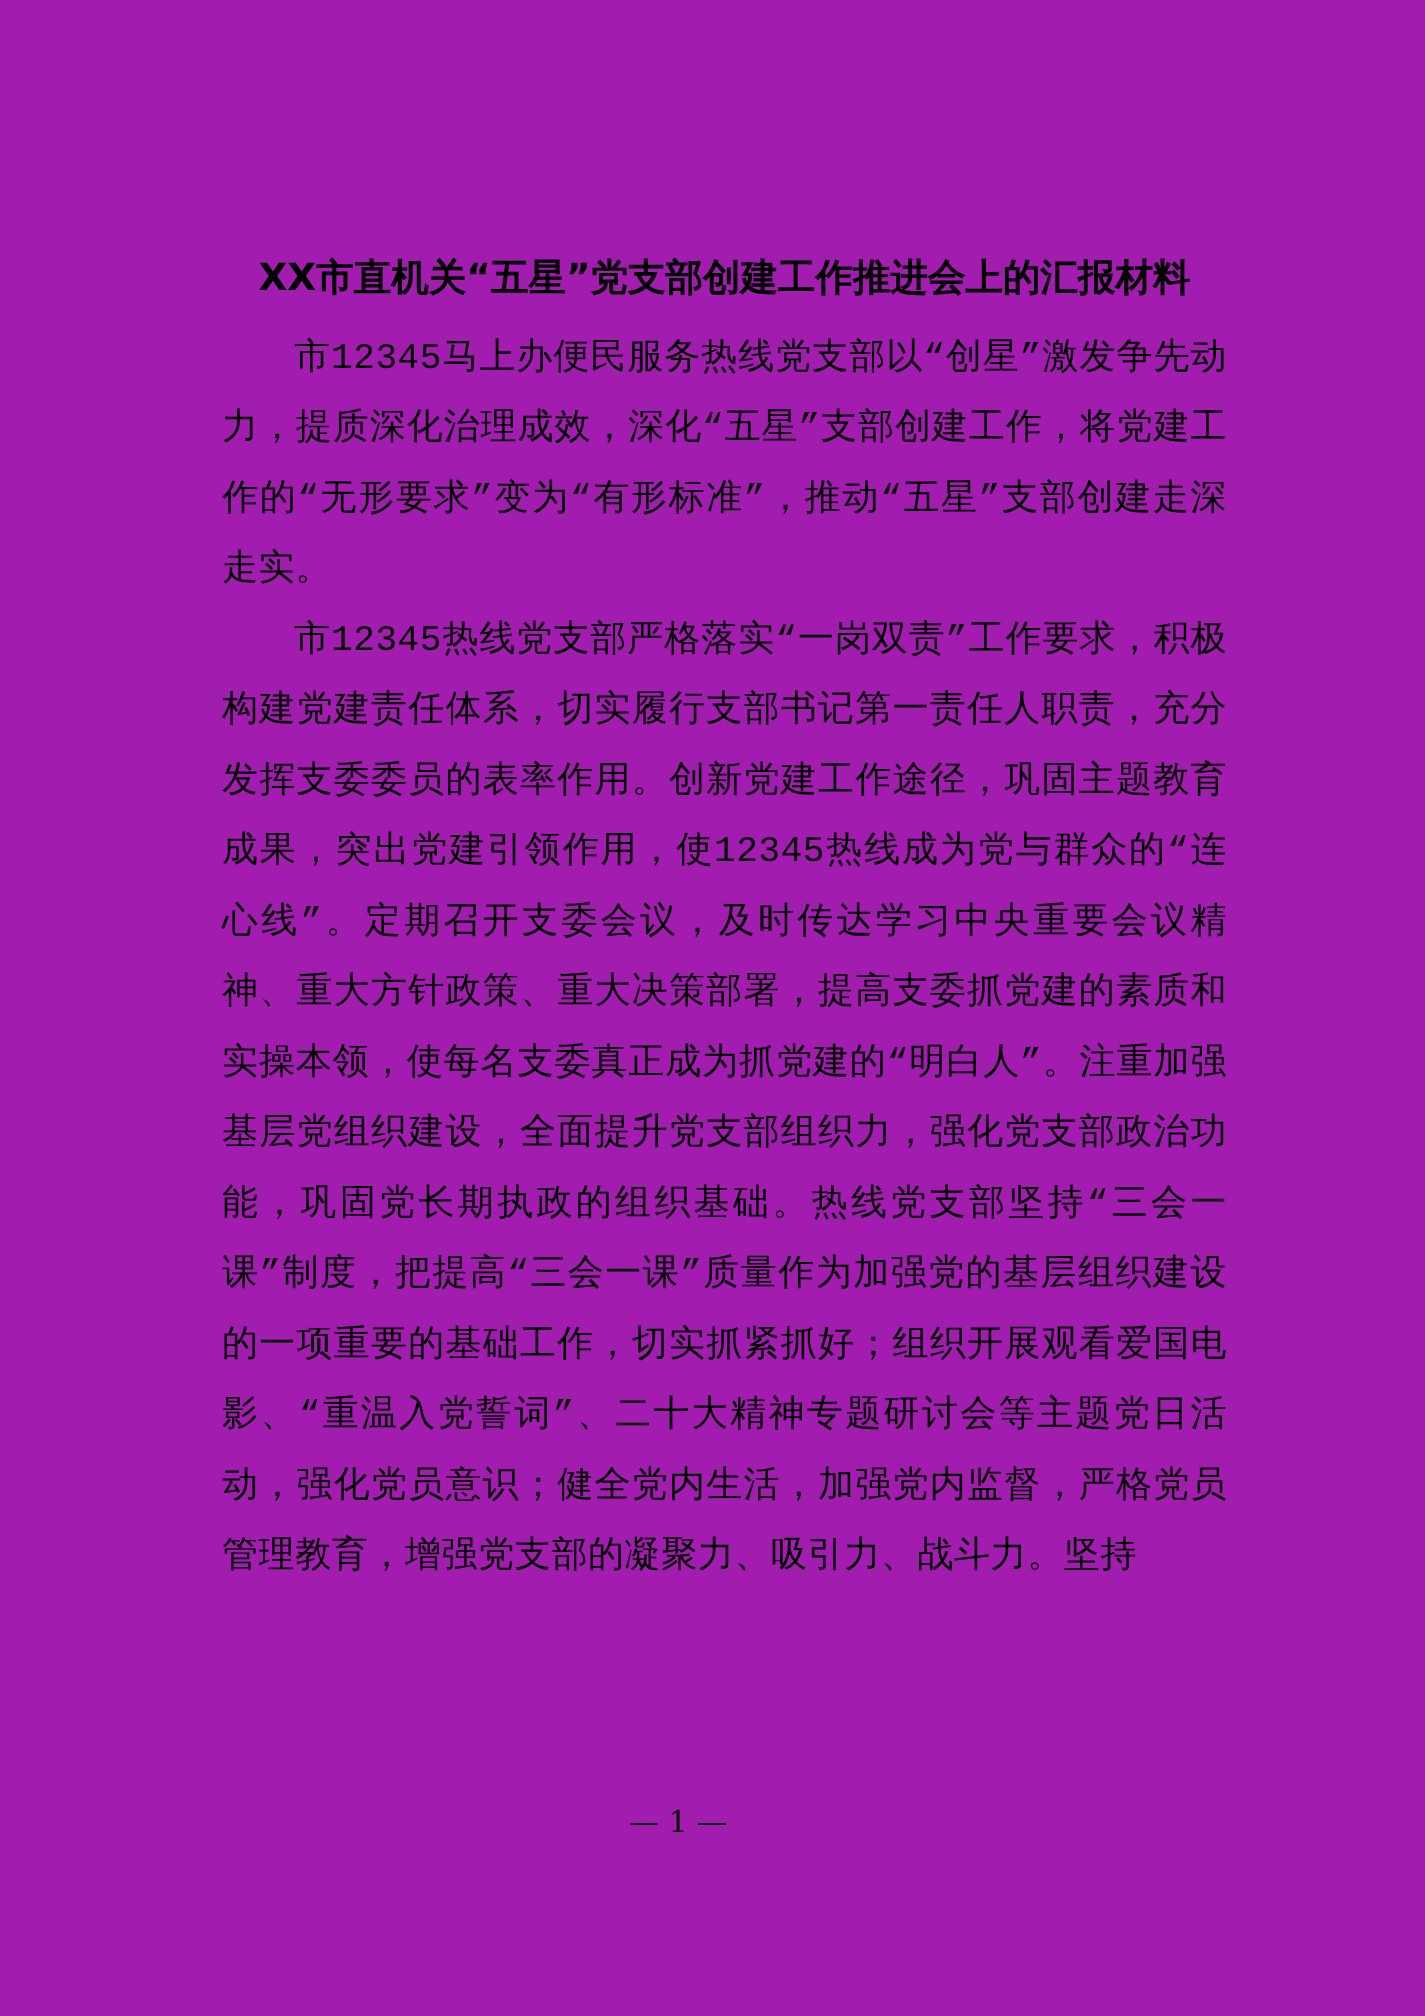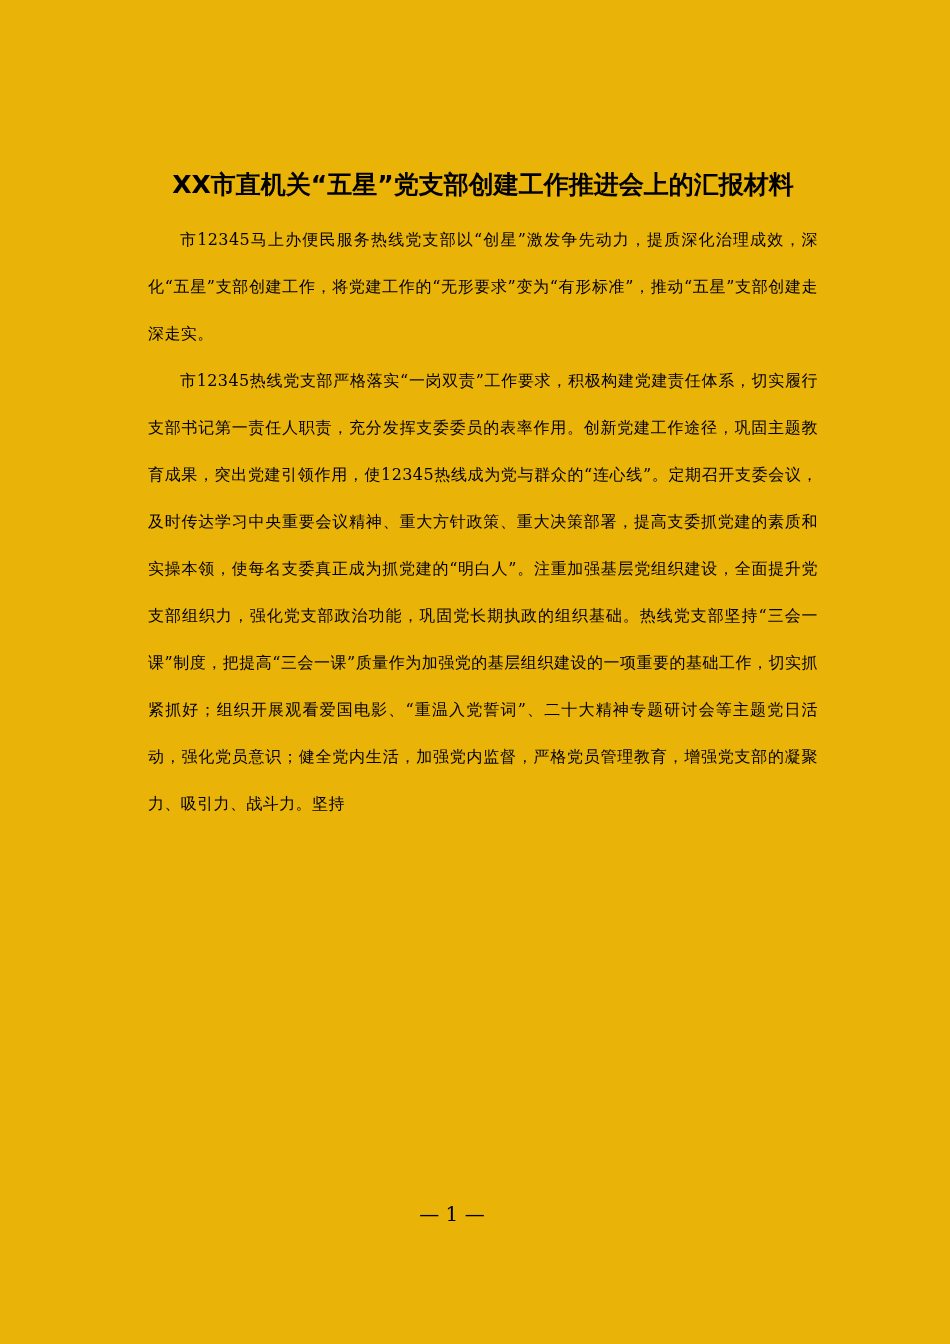--- a/index.html
+++ b/index.html
@@ -4,21 +4,21 @@
 <style>
   html, body {
     margin: 0;
     padding: 0;
     background: #ffffff;
   }
   .page {
     position: relative;
     width: 950px;
     height: 1344px;
-    background: #eab308;
+    background: #a21caf;
     margin: 0 auto;
     overflow: hidden;
     font-family: "DejaVu Serif", "Liberation Serif", serif;
     color: #000000;
   }
   .content {
     position: absolute;
     left: 148px;
     top: 168px;
     width: 670px;
@@ -27,27 +27,28 @@
     font-family: "DejaVu Sans", "Liberation Sans", sans-serif;
     font-weight: bold;
     font-size: 25px;
     line-height: 1.35;
     text-align: center;
     letter-spacing: 0px;
     margin: 0 0 14px 0;
     white-space: nowrap;
   }
   .para {
-    font-size: 16px;
+    font-size: 24px;
     line-height: 47px;
     text-align: justify;
     text-justify: inter-ideograph;
     text-indent: 2em;
     margin: 0;
     letter-spacing: 0.4px;
+    font-family: Liberation Mono, monospace;
   }
   .heading {
     font-family: "DejaVu Sans", "Liberation Sans", sans-serif;
     font-weight: bold;
     font-size: 23.5px;
     line-height: 47px;
     text-align: justify;
     text-justify: inter-ideograph;
     text-indent: 2em;
     margin: 0;

